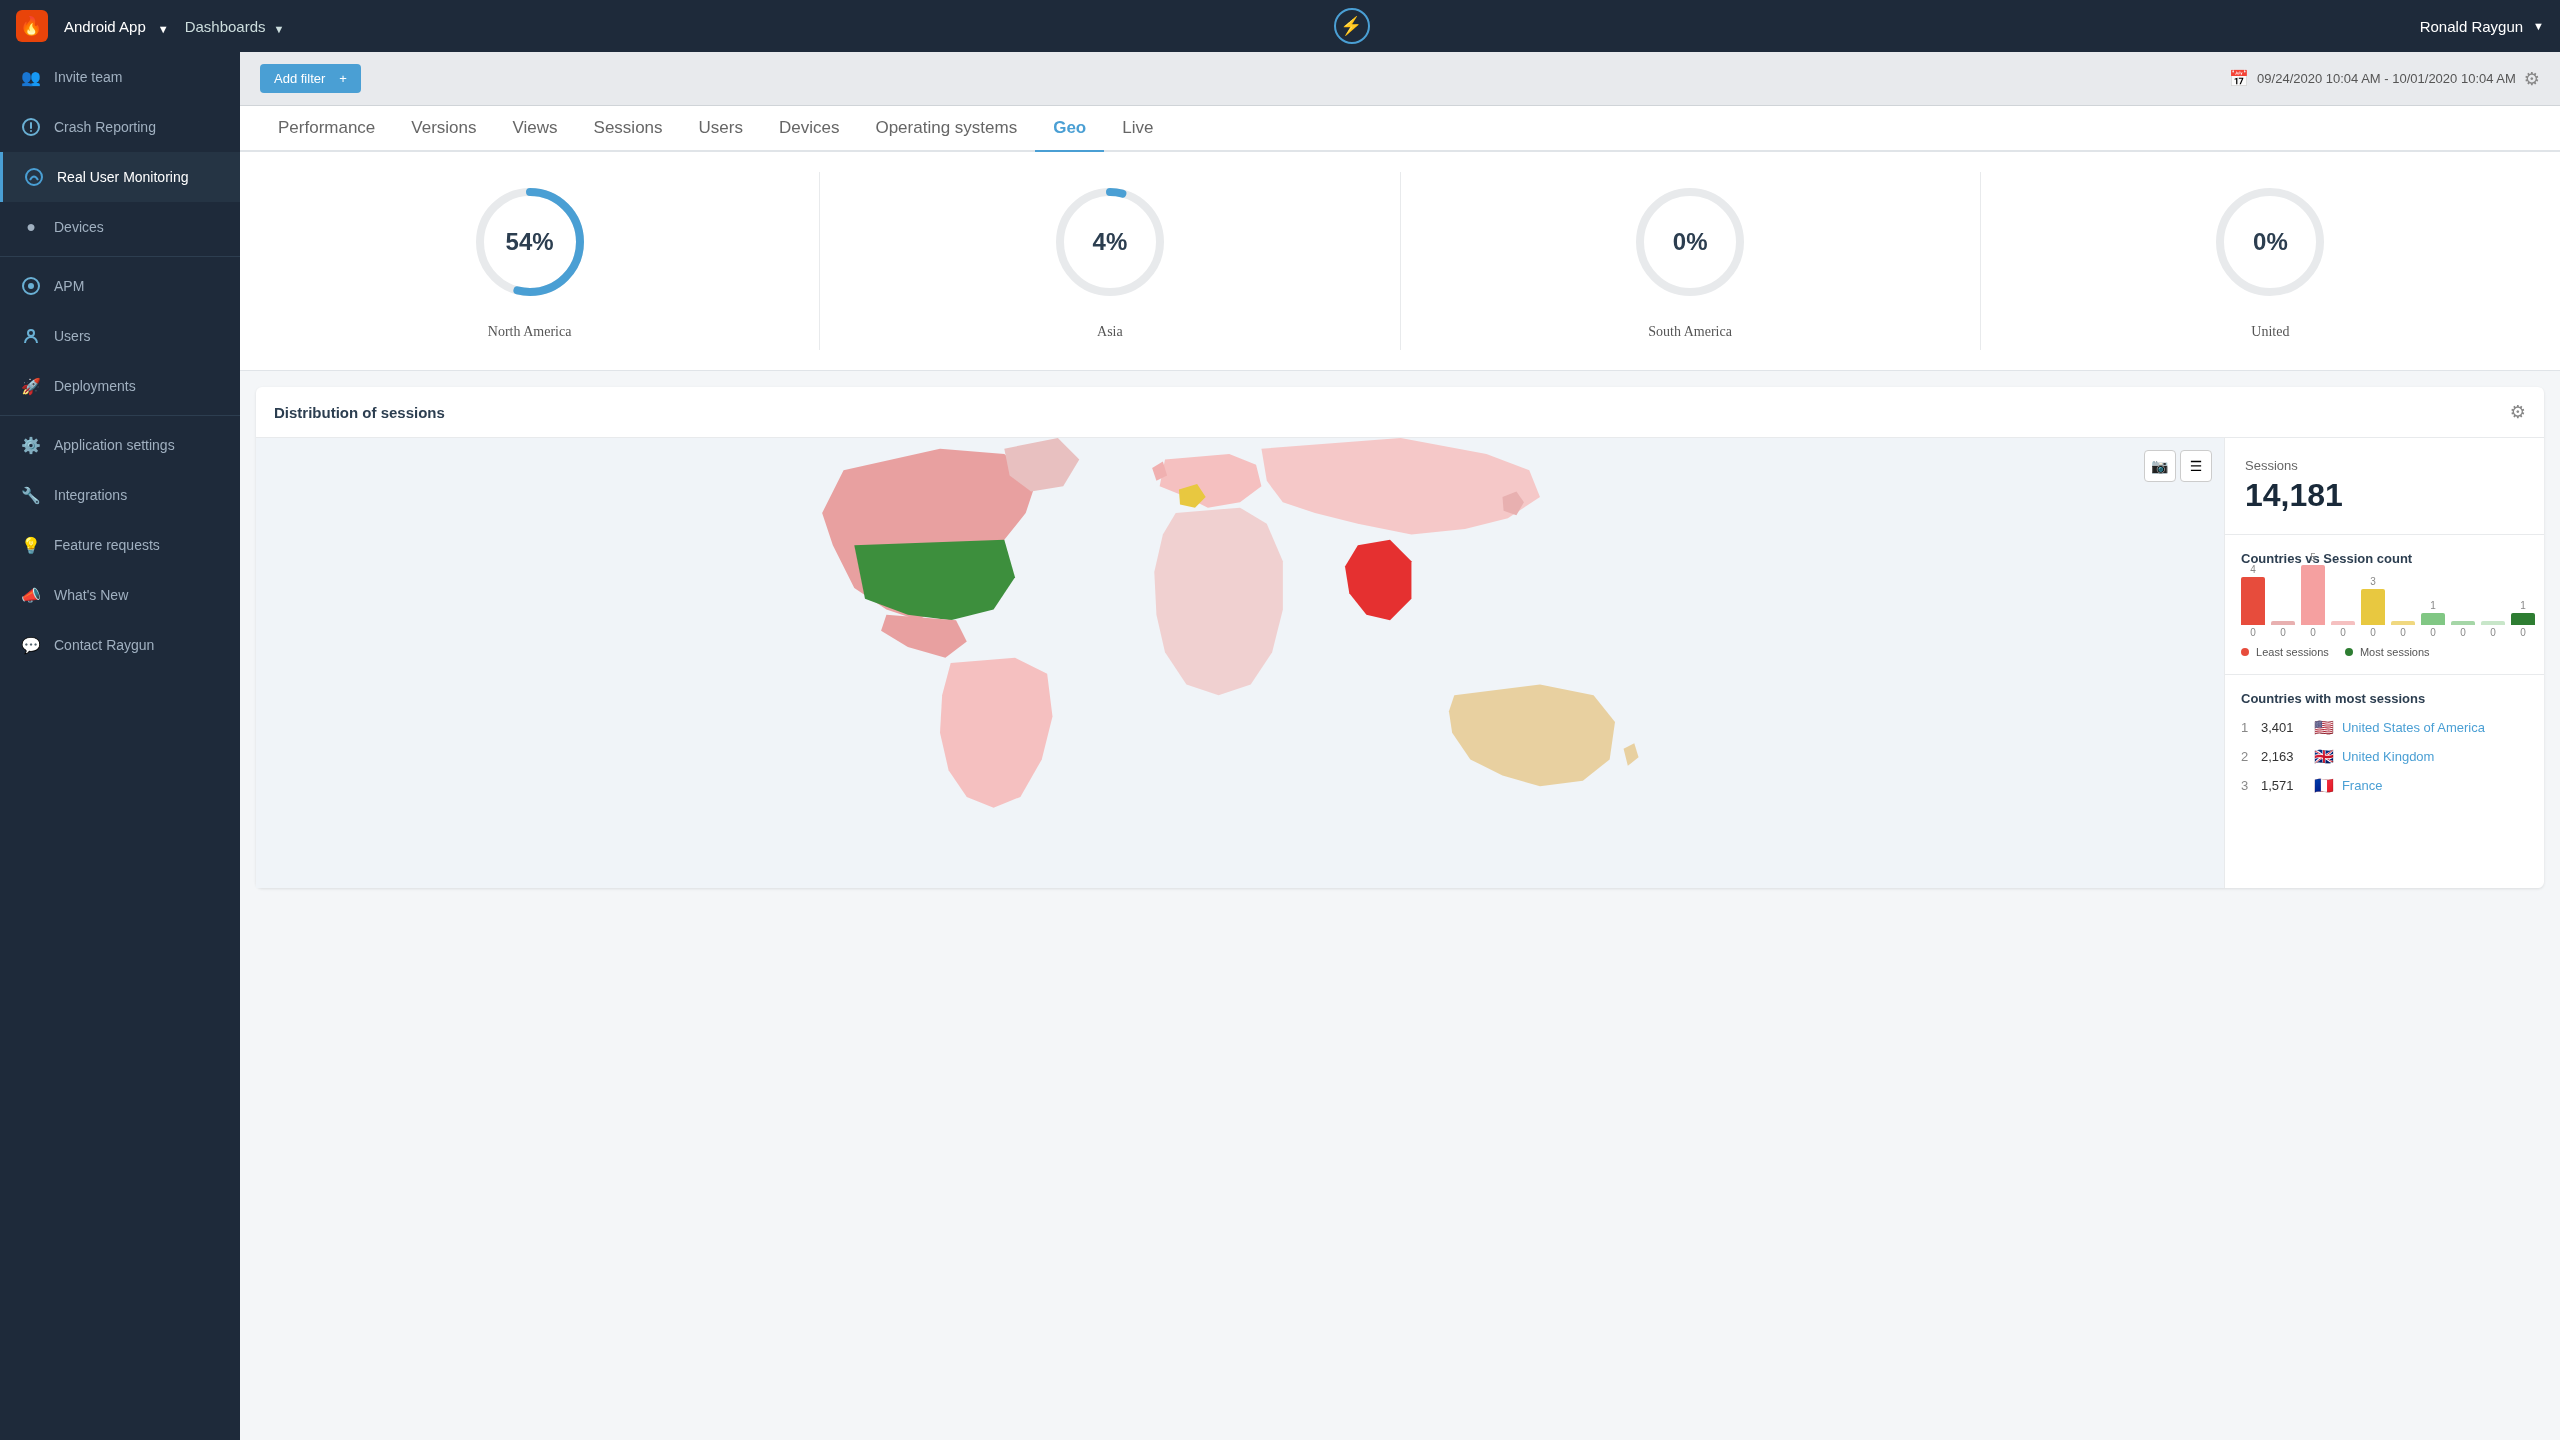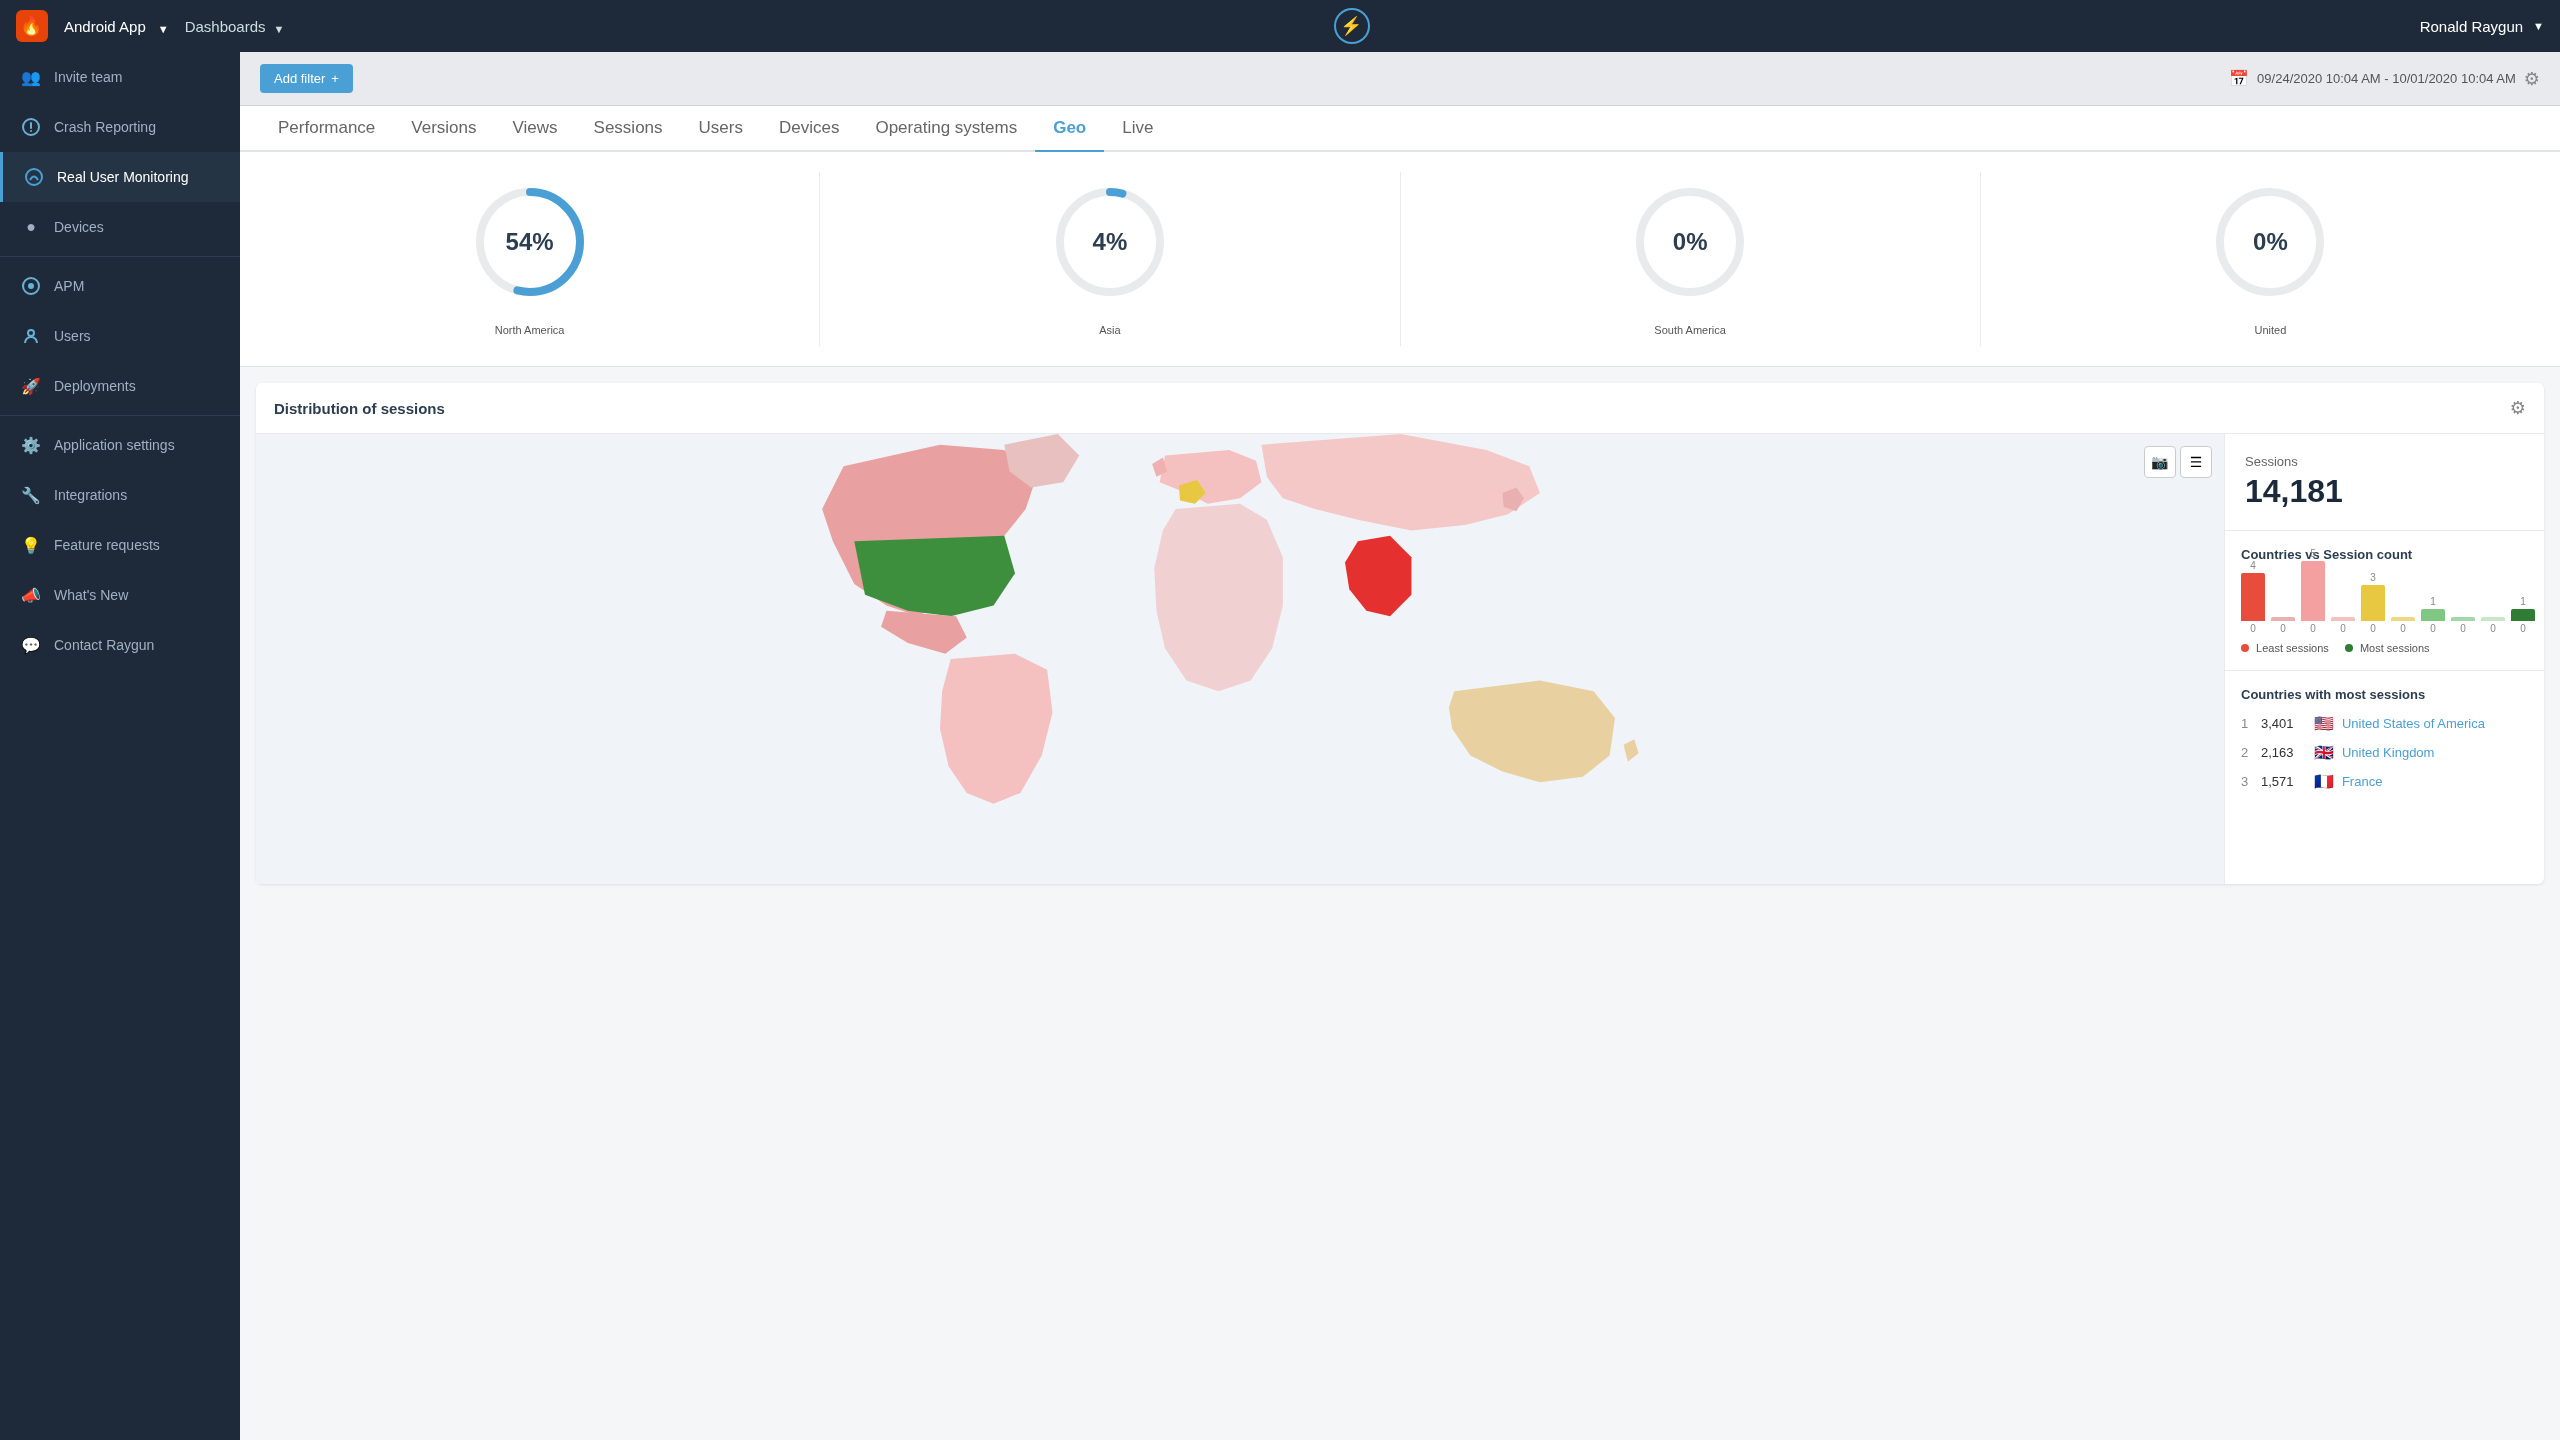--- a/index.html
+++ b/index.html
@@ -37,21 +37,21 @@
 
     
     .main-content { flex: 1; overflow-y: auto; background: #f4f6f8; }
 
     
     .filter-bar {
       display: flex; align-items: center; justify-content: space-between;
       padding: 12px 20px; background: #e8eaed; border-bottom: 1px solid #d0d4d8;
     }
     .add-filter-btn {
-      display: flex; align-items: center; gap: 6px; background: #4a9fd4;
+      display: flex; align-items: center; gap: 14px; background: #4a9fd4;
       color: #fff; border: none; padding: 7px 14px; border-radius: 4px;
       font-size: 13px; cursor: pointer;
     }
     .date-range { display: flex; align-items: center; gap: 8px; font-size: 13px; color: #555; }
     .date-icon { font-size: 16px; }
     .settings-icon-btn { background: none; border: none; cursor: pointer; font-size: 18px; color: #888; }
 
     
     .tab-bar {
       display: flex; gap: 0; padding: 0 20px; background: #fff;
@@ -74,21 +74,21 @@
     }
     .region-item:last-child { border-right: none; }
     .circle-container { position: relative; width: 120px; height: 120px; }
     .circle-svg { width: 120px; height: 120px; transform: rotate(-90deg); }
     .circle-bg { fill: none; stroke: #e8eaec; stroke-width: 8; }
     .circle-fill { fill: none; stroke-width: 8; stroke-linecap: round; }
     .circle-label {
       position: absolute; top: 50%; left: 50%; transform: translate(-50%, -50%);
       font-size: 24px; font-weight: 700; color: #2c3e50;
     }
-    .region-name { font-size: 11px; color: #555; }
+    .region-name { font-size: 14px; color: #555; font-family: Liberation Serif, serif; }
 
     
     .distribution-section { margin: 16px; background: #fff; border-radius: 6px; box-shadow: 0 1px 3px rgba(0,0,0,0.1); }
     .distribution-header {
       display: flex; align-items: center; justify-content: space-between;
       padding: 14px 18px; border-bottom: 1px solid #e8eaec;
     }
     .distribution-title { font-size: 15px; font-weight: 600; color: #2c3e50; }
     .distribution-body { display: flex; height: 450px; }
 

